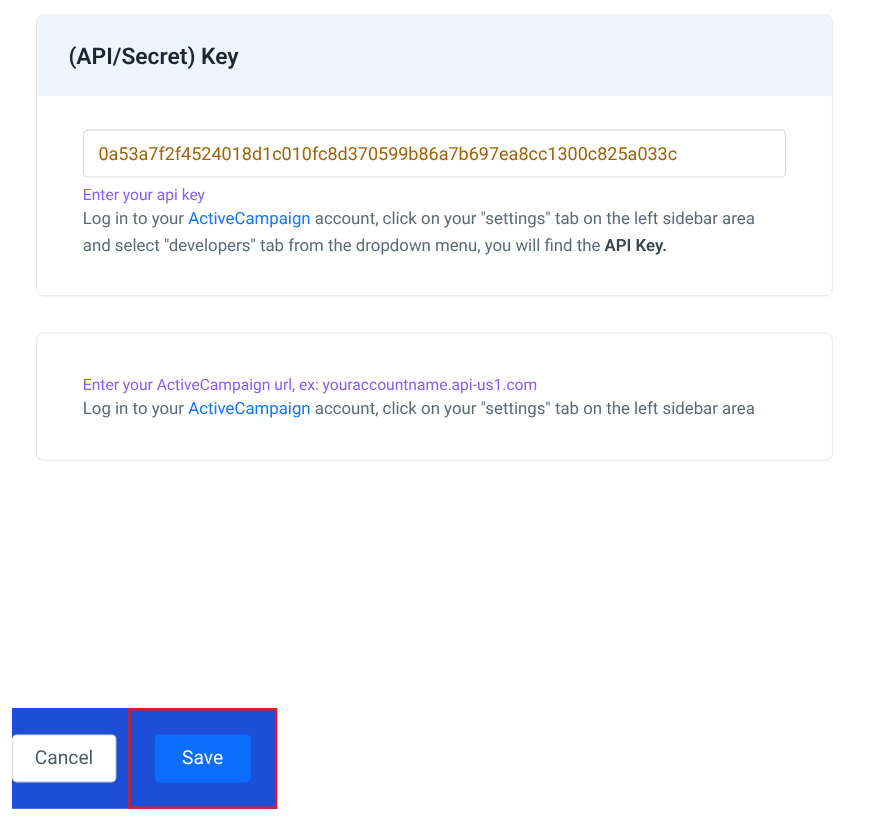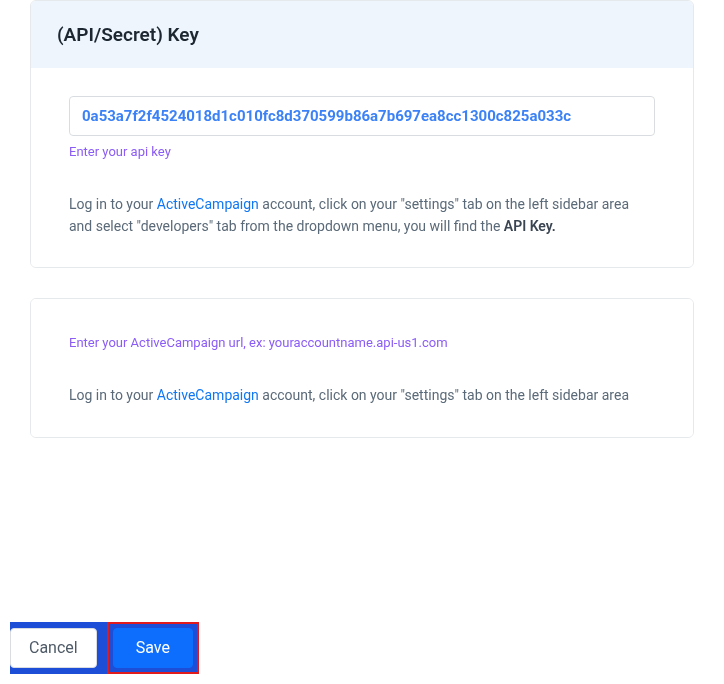--- a/index.html
+++ b/index.html
@@ -9,21 +9,21 @@
     }
     body {
       font-family: -apple-system, BlinkMacSystemFont, "Segoe UI", Roboto, Helvetica, Arial, sans-serif;
       background: #ffffff;
       width: 724px;
       height: 684px;
       overflow: hidden;
       position: relative;
     }
     .page {
-      padding: 0 30px;
+      padding: 12px 30px;
     }
     .card {
       border: 1px solid #e6e9ec;
       border-radius: 6px;
       overflow: hidden;
       margin-bottom: 30px;
     }
     .card-header {
       background: #eef5fd;
       padding: 22px 26px;
@@ -40,38 +40,37 @@
     .field-label {
       font-size: 15px;
       color: #2a3239;
       margin-bottom: 10px;
       display: block;
     }
     .text-input {
       width: 100%;
       font-family: inherit;
       font-size: 15px;
-      color: #3b82f6;
+      color: #a16207;
       border: 1px solid #d9dde1;
       border-radius: 4px;
       padding: 10px 12px;
       line-height: 1.2;
       outline: none;
-      font-weight: bold;
     }
     .helper-text {
       font-size: 13px;
       color: #8b5cf6;
       margin-top: 8px;
     }
     .instruction-text {
       font-size: 14px;
       color: #5b6a78;
       line-height: 1.55;
-      margin-top: 35px;
+      margin-top: 2px;
     }
     .link {
       color: #1077f3;
       text-decoration: none;
     }
     .bold {
       font-weight: 600;
       color: #3a4551;
     }
     .parameters-card .card-header {
@@ -100,21 +99,21 @@
       border: 1px solid #d9dde1;
     }
     .btn-save {
       background: #0d6efd;
       color: #ffffff;
       border: 1px solid #0d6efd;
       padding: 10px 22px;
     }
     .save-highlight {
       border: 2px solid #e11b1b;
-      padding: 4px;
+      padding: 20px;
       display: inline-flex;
     }
     .fade-mask {
       position: absolute;
       left: 0;
       right: 0;
       bottom: 0;
       height: 70px;
       background: linear-gradient(to bottom, rgba(255,255,255,0.0), rgba(255,255,255,0.98) 55%);
       pointer-events: none;

